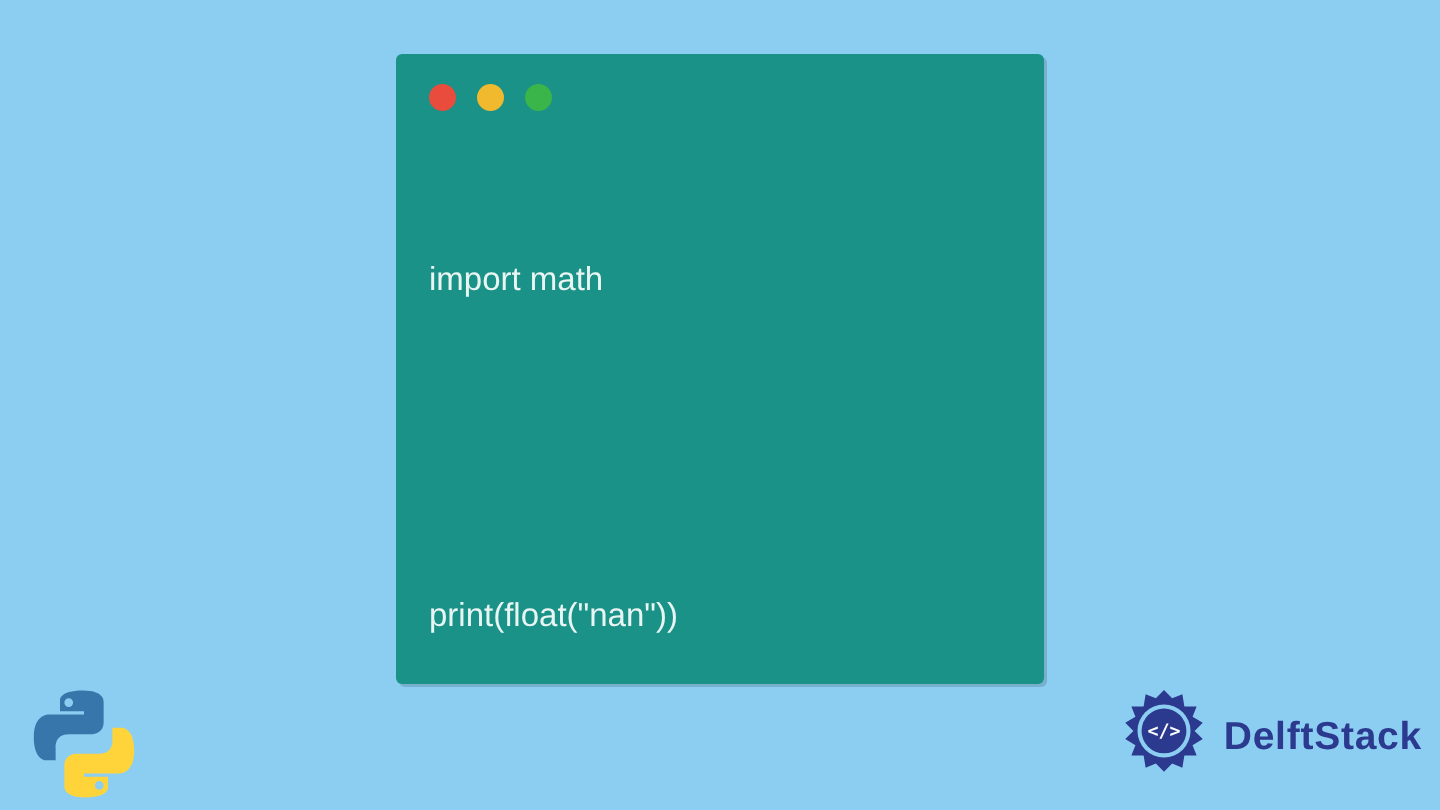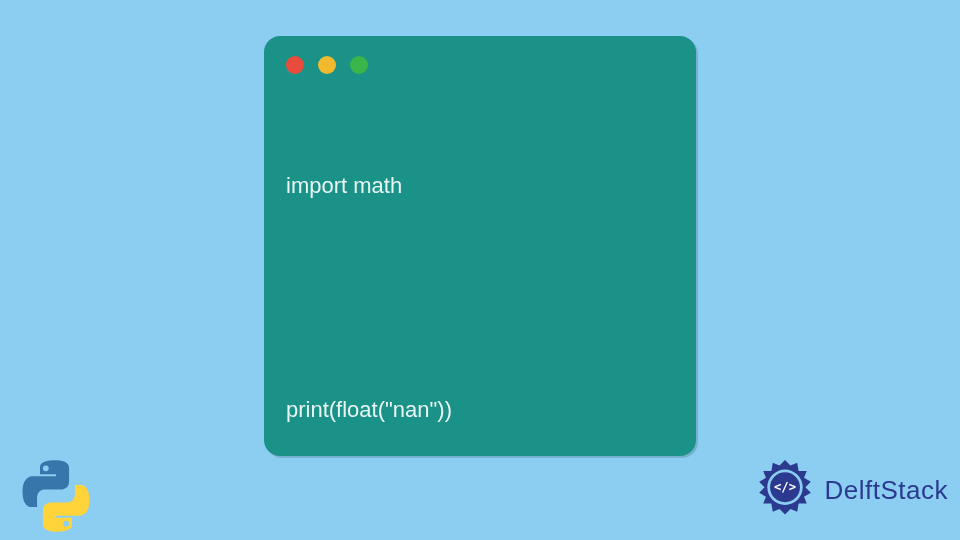--- a/index.html
+++ b/index.html
@@ -9,21 +9,21 @@
       position: relative;
       font-family: -apple-system, BlinkMacSystemFont, "Segoe UI", Arial, sans-serif;
     }
     .code-window {
       position: absolute;
       top: 36px;
       left: 264px;
       width: 432px;
       height: 420px;
       background: #1A9287;
-      border-radius: 16px;
+      border-radius: 4px;
       box-shadow: 2px 2px 0 rgba(0,0,0,0.15);
     }
     .traffic-lights {
       display: flex;
       gap: 14px;
       padding: 20px 22px 10px 22px;
     }
     .light {
       width: 18px;
       height: 18px;
@@ -56,21 +56,21 @@
       align-items: center;
       gap: 6px;
     }
     .ds-gear {
       width: 68px;
       height: 68px;
     }
     .ds-text {
       font-size: 26px;
       color: #2B3A8F;
-      font-weight: 400;
+      font-weight: 700;
       letter-spacing: 0.5px;
     }
   </style>
 </head>
 <body>
 
 <div class="code-window">
   <div class="traffic-lights">
     <div class="light red"></div>
     <div class="light yellow"></div>

